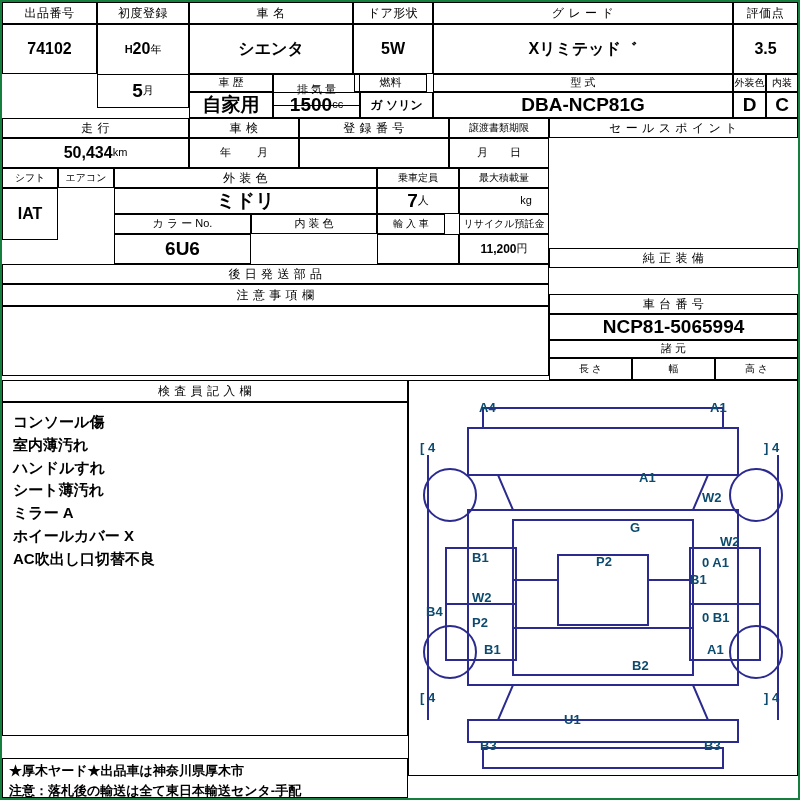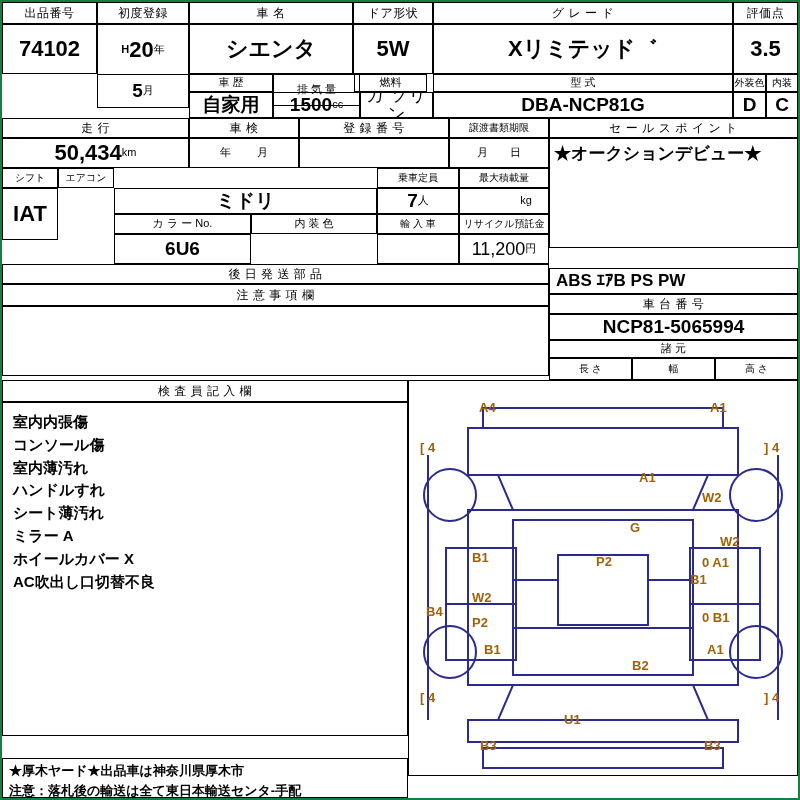--- a/index.html
+++ b/index.html
@@ -22,30 +22,30 @@
     border:1px solid #000;
     display:flex; align-items:center; justify-content:center;
     overflow:hidden;
     text-align:center;
     line-height:1.05;
   }
   .lbl { font-size:12px; letter-spacing:0.5px; }
   .lbl-sm { font-size:11px; }
   .lbl-xs { font-size:10px; }
   .val { font-size:19px; font-weight:bold; }
-  .val-lg { font-size:22px; font-weight:bold; }
+  .val-lg { font-size:16px; font-weight:bold; }
   .val-md { font-size:17px; font-weight:bold; }
-  .val-sm { font-size:18px; font-weight:normal; }
+  .val-sm { font-size:12px; font-weight:bold; }
   .left { justify-content:flex-start; padding-left:4px; text-align:left;}
   .noborder { border:none; }
   .sup { font-size:11px; font-weight:bold; vertical-align:top; }
   .sub { font-size:11px; font-weight:normal; }
   .inspector-list { font-size:15px; font-weight:bold; line-height:1.52; text-align:left; }
   .inspector-list div { white-space:nowrap; }
-  .dg-txt { position:absolute; font-size:13px; font-weight:bold; color:#a16207; }
+  .dg-txt { position:absolute; font-size:13px; font-weight:bold; color:#0c4a6e; }
   .footer-note { font-size:13px; font-weight:bold; text-align:left; line-height:1.5; }
   .bottom-legend { font-size:9.5px; text-align:left; line-height:1.25; }
 </style>
 </head>
 <body>
 
 <div id="sheet">
 
   <div class="bx" style="left:0;top:0;width:95px;height:22px">
       <span class="lbl">出品番号</span>
@@ -164,34 +164,34 @@
       <span class="lbl-xs">譲渡書類期限</span>
     </div>
   <div class="bx" style="left:447px;top:136px;width:100px;height:30px">
     <span class="lbl-sm" style="margin-right:22px">月</span>
     <span class="lbl-sm">日</span>
   </div>
 
   <div class="bx" style="left:547px;top:116px;width:249px;height:20px">
       <span class="lbl">セ ー ル ス ポ イ ン ト</span>
     </div>
-  <div class="bx left" style="left:547px;top:136px;width:249px;height:110px;align-items:flex-start;padding-top:6px">
-      <span class="val-md">★オークションデビュー★</span>
-    </div>
 
   <div class="bx" style="left:0;top:166px;width:56px;height:20px">
       <span class="lbl-xs">シフト</span>
     </div>
   <div class="bx" style="left:56px;top:166px;width:56px;height:20px">
       <span class="lbl-xs">エアコン</span>
     </div>
   <div class="bx" style="left:0;top:186px;width:56px;height:52px">
       <span class="val-lg">IAT</span>
     </div>
 
+  <div class="bx" style="left:112px;top:166px;width:263px;height:20px">
+      <span class="lbl">外 装 色</span>
+    </div>
   <div class="bx" style="left:112px;top:186px;width:263px;height:26px">
       <span class="val">ミドリ</span>
     </div>
 
   <div class="bx" style="left:375px;top:166px;width:82px;height:20px">
       <span class="lbl-xs">乗車定員</span>
     </div>
   <div class="bx" style="left:375px;top:186px;width:82px;height:26px">
     <span class="val">7</span>
     <span class="sub">人</span>
@@ -203,42 +203,42 @@
   <div class="bx" style="left:457px;top:186px;width:90px;height:26px">
       <span class="sub" style="margin-left:44px">kg</span>
     </div>
 
   <div class="bx" style="left:112px;top:212px;width:137px;height:20px">
       <span class="lbl-sm">カ ラ ー No.</span>
     </div>
   <div class="bx" style="left:249px;top:212px;width:126px;height:20px">
       <span class="lbl-sm">内 装 色</span>
     </div>
-  <div class="bx" style="left:375px;top:212px;width:82px;height:20px">
+  <div class="bx" style="left:375px;top:212px;width:68px;height:20px">
       <span class="lbl-xs">輸 入 車</span>
     </div>
   <div class="bx" style="left:457px;top:212px;width:90px;height:20px">
       <span class="lbl-xs">リサイクル預託金</span>
     </div>
 
   <div class="bx" style="left:112px;top:232px;width:137px;height:30px">
       <span class="val">6U6</span>
     </div>
   <div class="bx" style="left:375px;top:232px;width:82px;height:30px"></div>
   <div class="bx" style="left:457px;top:232px;width:90px;height:30px">
     <span class="val-sm">11,200</span>
     <span class="sub">円</span>
   </div>
 
   <div class="bx" style="left:0;top:262px;width:547px;height:20px">
       <span class="lbl">後 日 発 送 部 品</span>
     </div>
 
-  <div class="bx left" style="left:547px;top:266px;width:249px;height:26px;padding-left:6px">
-      <span class="val-md">ABS ｴｱB PS PW</span>
+  <div class="bx" style="left:547px;top:246px;width:249px;height:20px">
+      <span class="lbl">純 正 装 備</span>
     </div>
 
   <div class="bx" style="left:0;top:282px;width:547px;height:22px">
       <span class="lbl">注 意 事 項 欄</span>
     </div>
   <div class="bx" style="left:0;top:304px;width:547px;height:70px"></div>
 
   <div class="bx" style="left:547px;top:292px;width:249px;height:20px">
       <span class="lbl">車 台 番 号</span>
     </div>
@@ -256,21 +256,20 @@
     </div>
   <div class="bx" style="left:713px;top:356px;width:83px;height:22px">
       <span class="lbl-xs">高 さ</span>
     </div>
 
   <div class="bx" style="left:0;top:378px;width:406px;height:22px">
       <span class="lbl">検 査 員 記 入 欄</span>
     </div>
   <div class="bx left" style="left:0;top:400px;width:406px;height:334px;align-items:flex-start;padding-top:8px;padding-left:10px">
     <div class="inspector-list" id="inspector-list">
-        <div>室内内張傷</div>
         <div>コンソール傷</div>
         <div>室内薄汚れ</div>
         <div>ハンドルすれ</div>
         <div>シート薄汚れ</div>
         <div>ミラー A</div>
         <div>ホイールカバー X</div>
         <div>AC吹出し口切替不良</div>
       </div>
   </div>
 

